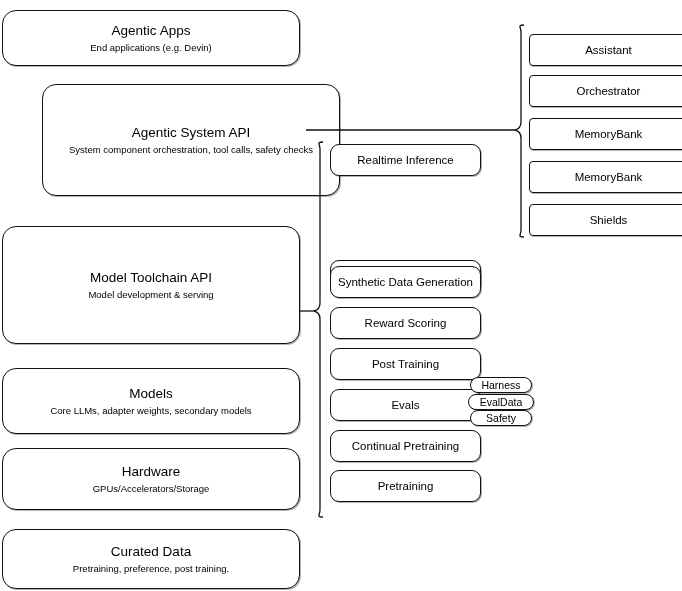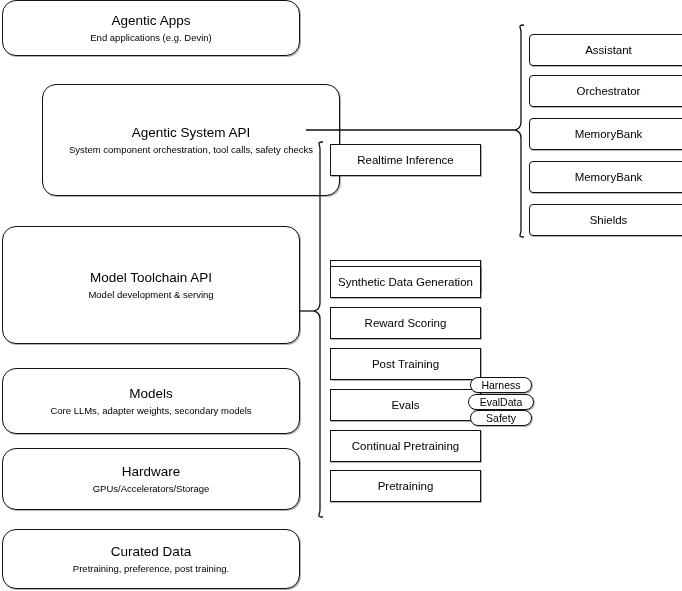--- a/index.html
+++ b/index.html
@@ -46,21 +46,21 @@
     font-size: 9.5px;
     line-height: 13px;
     color: #000;
     margin-top: 2px;
   }
   
   .mid {
     left: 330px;
     width: 151px;
     height: 32px;
-    border-radius: 0;
+    border-radius: 9px;
     font-size: 11.5px;
   }
   
   .right {
     left: 529px;
     width: 159px;
     height: 32px;
     border-radius: 4px;
     font-size: 11.5px;
     text-align: center;
@@ -87,21 +87,21 @@
     fill: none;
     stroke: #111111;
     stroke-width: 1.3;
   }
 </style>
 </head>
 <body>
 
 <div id="canvas">
 
-  <div class="box layer" style="top:0;height:56px;">
+  <div class="box layer" style="top:10px;height:56px;">
     <div class="title">Agentic Apps</div>
     <div class="subtitle">End applications (e.g. Devin)</div>
   </div>
 
   <div class="box layer" style="top:84px;height:112px;margin-left:40px;">
     <div class="title">Agentic System API</div>
     <div class="subtitle">System component orchestration, tool calls, safety checks</div>
   </div>
 
   <div class="box layer" style="top:226px;height:118px;">

